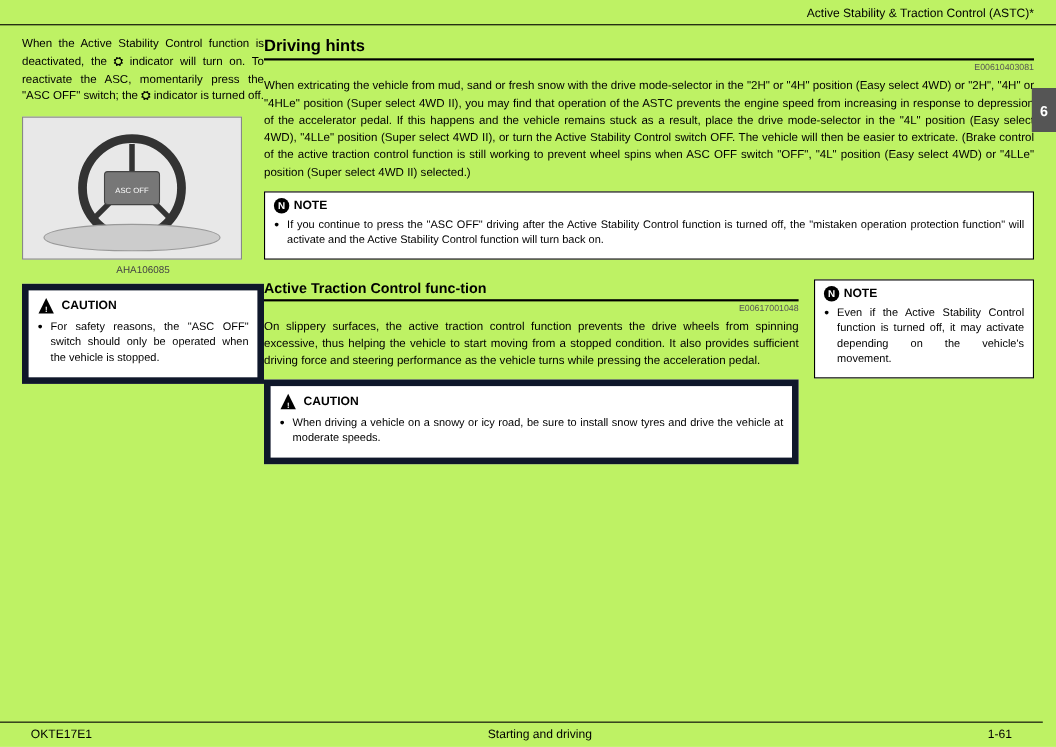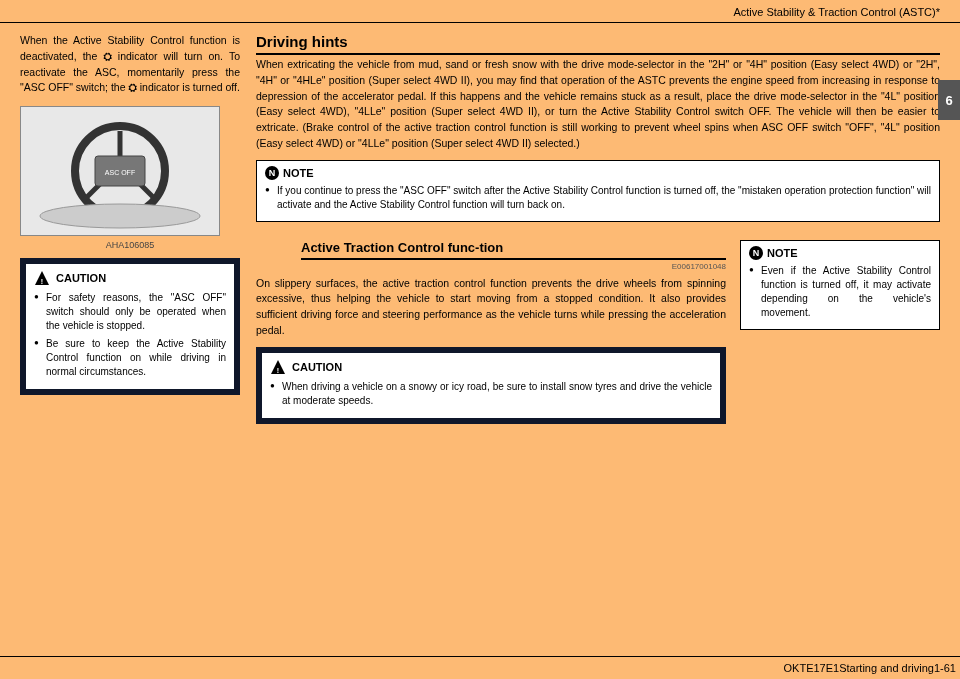--- a/index.html
+++ b/index.html
@@ -8,21 +8,21 @@
       font-family: Arial, Helvetica, sans-serif;
       font-size: 11px;
       color: #000;
       width: 960px;
       height: 679px;
       overflow: hidden;
     }
     .page {
       width: 960px;
       height: 679px;
-      background: #fdba74;
+      background: #bef264;
       position: relative;
       padding: 0;
     }
     
     .header {
       display: flex;
       justify-content: flex-end;
       align-items: center;
       padding: 6px 20px 4px 20px;
       border-bottom: 1px solid #000;
@@ -47,33 +47,32 @@
       height: 40px;
       display: flex;
       align-items: center;
       justify-content: center;
     }
     
     .footer {
       position: absolute;
       bottom: 0;
       left: 0;
-      right: 0;
-      display: flex;
-      justify-content: flex-end;
-      align-items: center;
-      padding: 5px 4px;
+      right: 12px;
+      display: flex;
+      justify-content: space-between;
+      align-items: center;
+      padding: 5px 28px;
       border-top: 1px solid #000;
       font-size: 11px;
     }
     
     .content {
       display: flex;
       padding: 10px 20px 30px 20px;
-      gap: 16px;
       height: calc(679px - 55px);
     }
     
     .left-col {
       width: 220px;
       flex-shrink: 0;
     }
     
     .right-col {
       flex: 1;
@@ -187,21 +186,20 @@
       text-align: justify;
       margin-bottom: 8px;
     }
     
     .section-title-2 {
       font-size: 13px;
       font-weight: bold;
       border-bottom: 2px solid #000;
       padding-bottom: 3px;
       margin-bottom: 2px;
-      margin-left: 45px;
     }
     
     .diagram-svg {
       width: 190px;
       height: 120px;
     }
     
     .right-top {
       margin-bottom: 18px;
     }
@@ -261,38 +259,38 @@
           <span class="caution-triangle-wrap">
             <svg width="16" height="16" viewBox="0 0 16 16">
                 <polygon points="8,1 1,15 15,15" fill="black"></polygon>
                 <text x="8" y="13.5" font-size="7" text-anchor="middle" fill="white" font-weight="bold">!</text>
               </svg>
           </span>
           <span>CAUTION</span>
         </div>
         <ul class="bullet-list">
           <li>For safety reasons, the "ASC OFF" switch should only be operated when the vehicle is stopped.</li>
-          <li>Be sure to keep the Active Stability Control function on while driving in normal circumstances.</li>
         </ul>
       </div>
     </div>
 
     <div class="right-col">
 
       <div class="right-top">
         <div class="section-title">Driving hints</div>
+        <div class="section-code">E00610403081</div>
         <p class="section-text">When extricating the vehicle from mud, sand or fresh snow with the drive mode-selector in the "2H" or "4H" position (Easy select 4WD) or "2H", "4H" or "4HLe" position (Super select 4WD II), you may find that operation of the ASTC prevents the engine speed from increasing in response to depression of the accelerator pedal. If this happens and the vehicle remains stuck as a result, place the drive mode-selector in the "4L" position (Easy select 4WD), "4LLe" position (Super select 4WD II), or turn the Active Stability Control switch OFF. The vehicle will then be easier to extricate. (Brake control of the active traction control function is still working to prevent wheel spins when ASC OFF switch "OFF", "4L" position (Easy select 4WD) or "4LLe" position (Super select 4WD II) selected.)</p>
 
         <div class="note-box">
           <div class="note-header">
             <span class="note-icon">N</span>
             <span>NOTE</span>
           </div>
           <ul class="bullet-list">
-            <li>If you continue to press the "ASC OFF" switch after the Active Stability Control function is turned off, the "mistaken operation protection function" will activate and the Active Stability Control function will turn back on.</li>
+            <li>If you continue to press the "ASC OFF" driving after the Active Stability Control function is turned off, the "mistaken operation protection function" will activate and the Active Stability Control function will turn back on.</li>
           </ul>
         </div>
       </div>
 
       <div class="right-bottom">
 
         <div class="right-bottom-left">
           <div class="section-title-2">Active Traction Control func-tion</div>
           <div class="section-code">E00617001048</div>
           <p class="section-text">On slippery surfaces, the active traction control function prevents the drive wheels from spinning excessive, thus helping the vehicle to start moving from a stopped condition. It also provides sufficient driving force and steering performance as the vehicle turns while pressing the acceleration pedal.</p>

